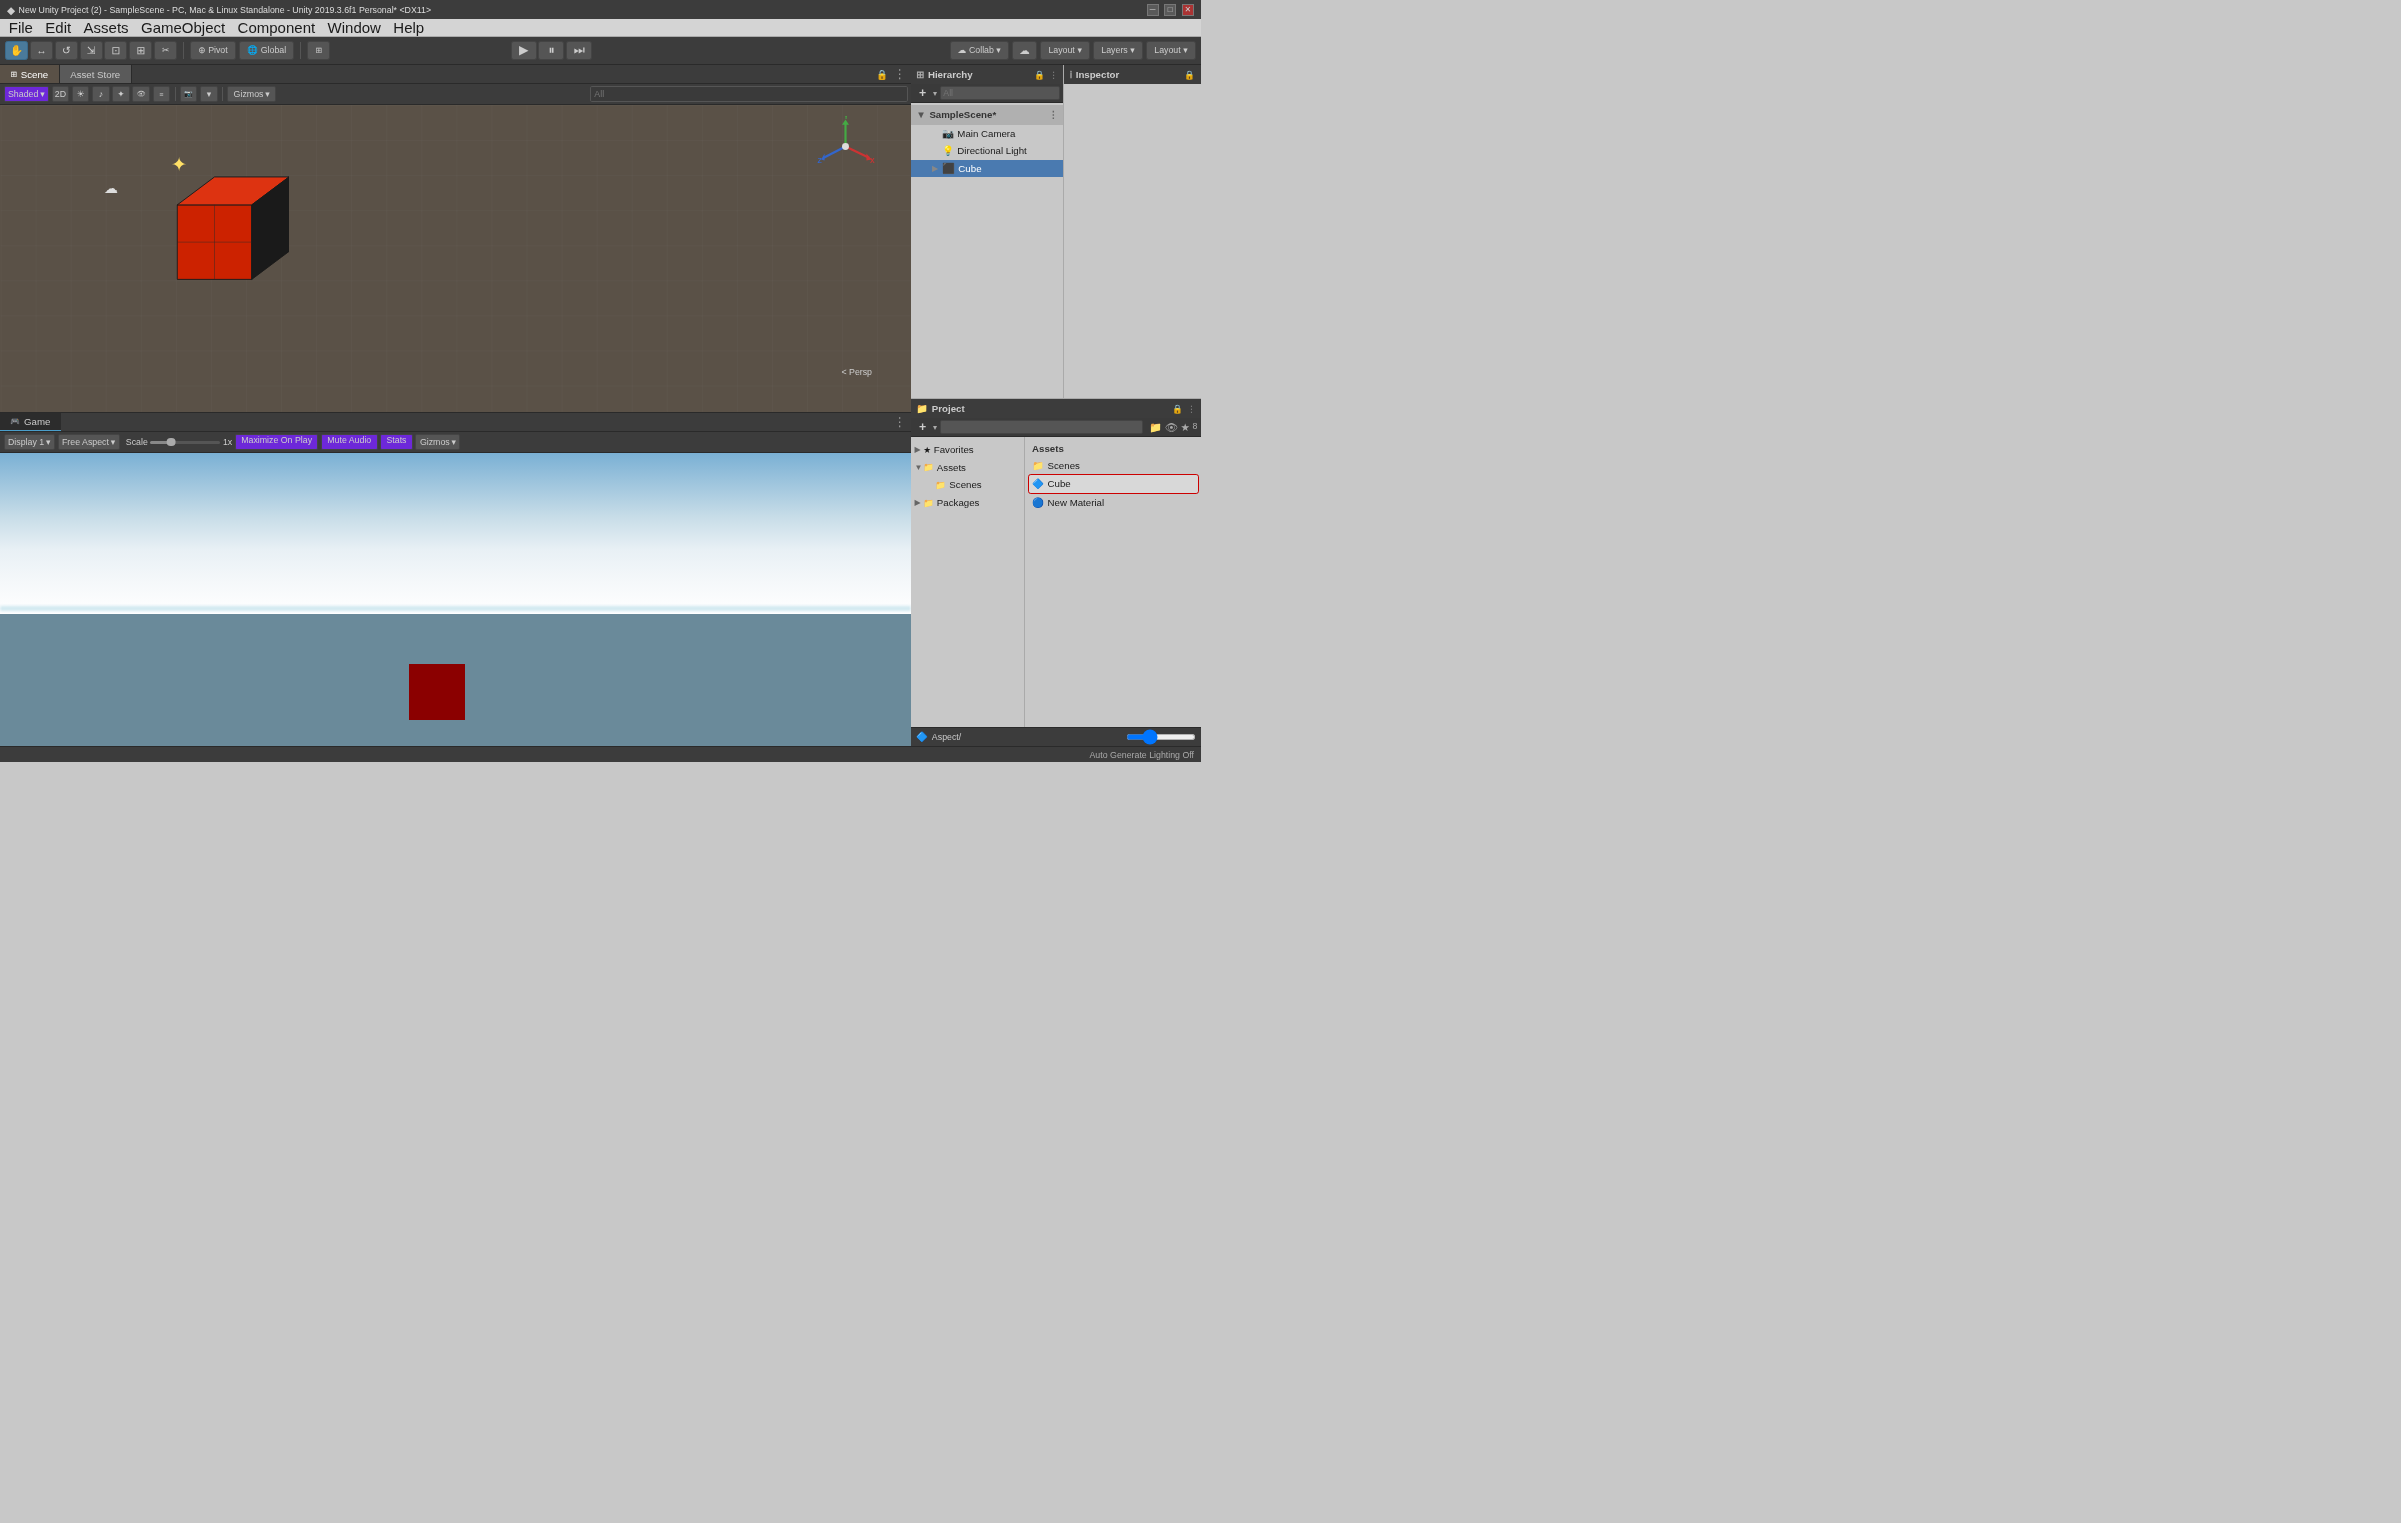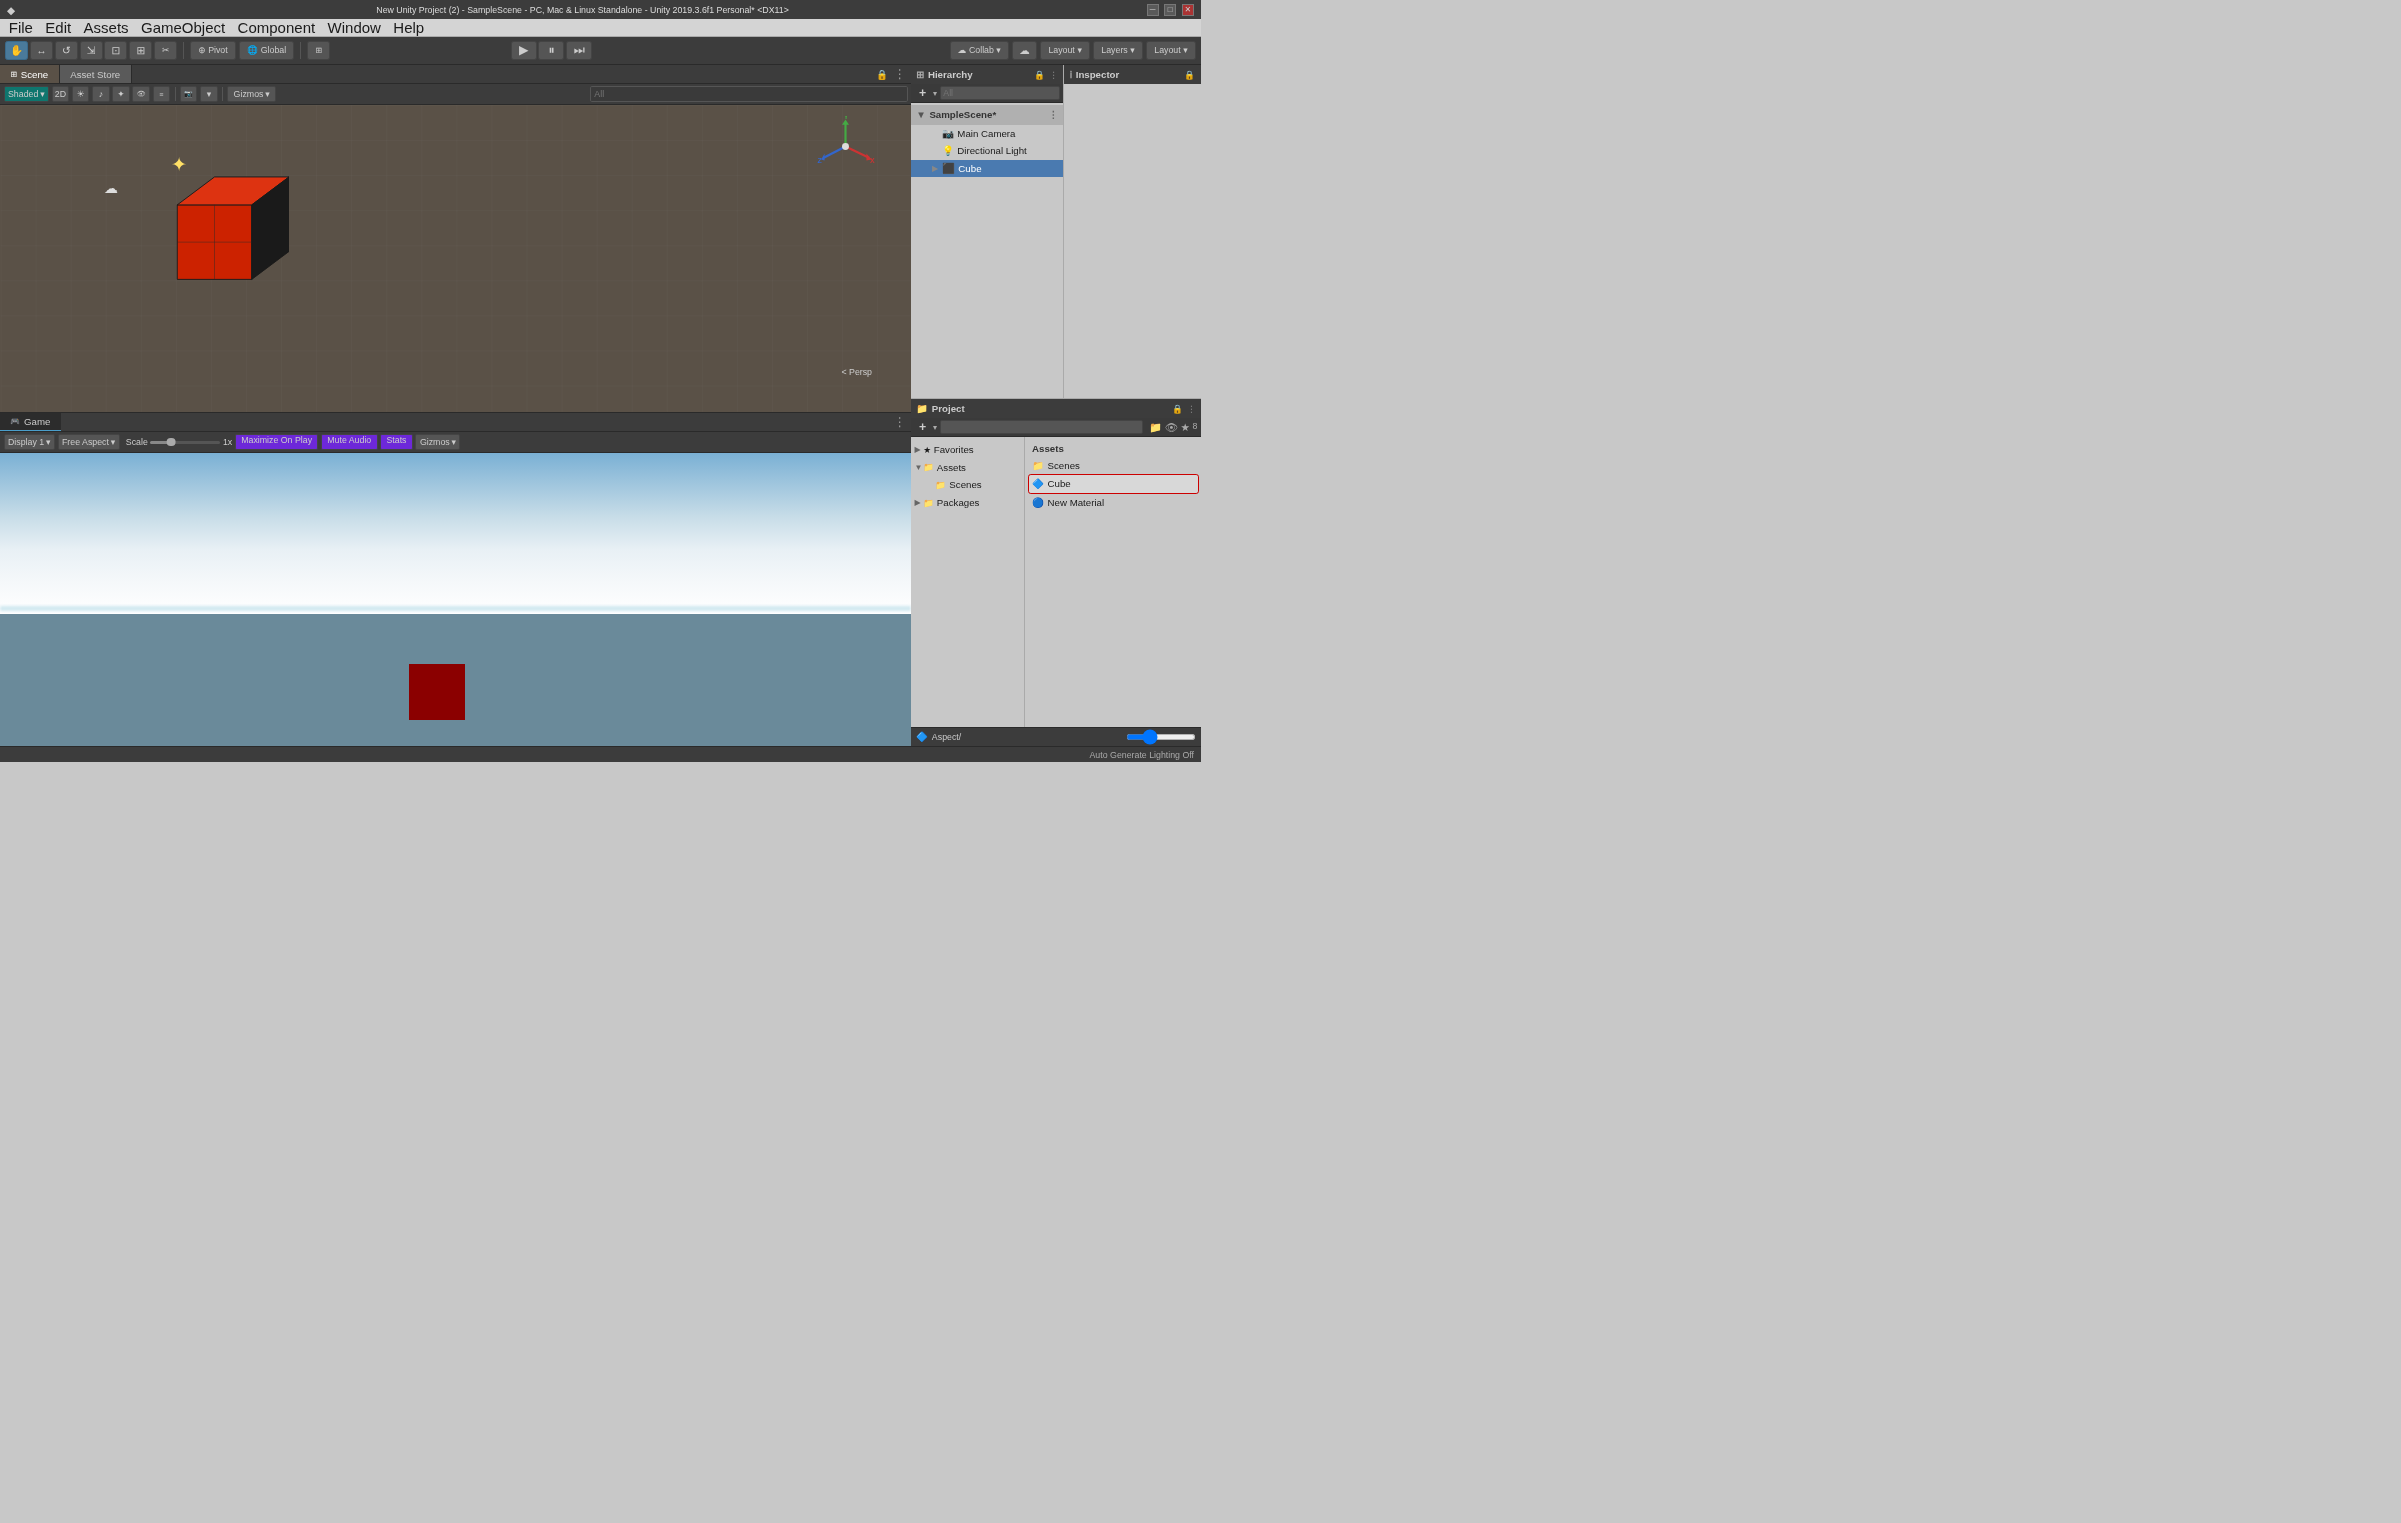--- a/index.html
+++ b/index.html
@@ -18,21 +18,21 @@
     #title-bar {
       height: 19.3px;
       background: #3c3c3c;
       display: flex;
       align-items: center;
       justify-content: space-between;
       padding: 0 7px;
       color: #ddd;
       font-size: 8.8px;
     }
-    #title-bar .title-text { flex: 1; text-align: center; }
+    #title-bar .title-text { flex: 1; }
     #title-bar .win-controls { display: flex; gap: 5.3px; }
     #title-bar .win-btn {
       width: 12.3px; height: 12.3px;
       background: #5a5a5a;
       display: flex; align-items: center; justify-content: center;
       font-size: 8px; color: #ccc; cursor: pointer;
       border: 0.9px solid #777;
     }
 
     
@@ -139,21 +139,21 @@
       height: 21px;
       background: #3c3c3c;
       display: flex;
       align-items: center;
       padding: 0 3.5px;
       gap: 2.6px;
       border-bottom: 0.9px solid #2a2a2a;
     }
     .scene-tool-dropdown {
       height: 16px; padding: 0 3.5px;
-      background: #0f766e; border: 0.9px solid #444; border-radius: 1.8px;
+      background: #6d28d9; border: 0.9px solid #444; border-radius: 1.8px;
       color: #ccc; font-size: 8.8px; cursor: pointer;
       display: flex; align-items: center; gap: 1.8px;
     }
     .scene-tool-btn {
       width: 17.6px; height: 16px;
       background: #555; border: 0.9px solid #444; border-radius: 1.8px;
       color: #ccc; font-size: 8.8px; cursor: pointer;
       display: flex; align-items: center; justify-content: center;
     }
     .scene-tool-sep { width: 0.9px; height: 14px; background: #555; margin: 0 1.8px; }

